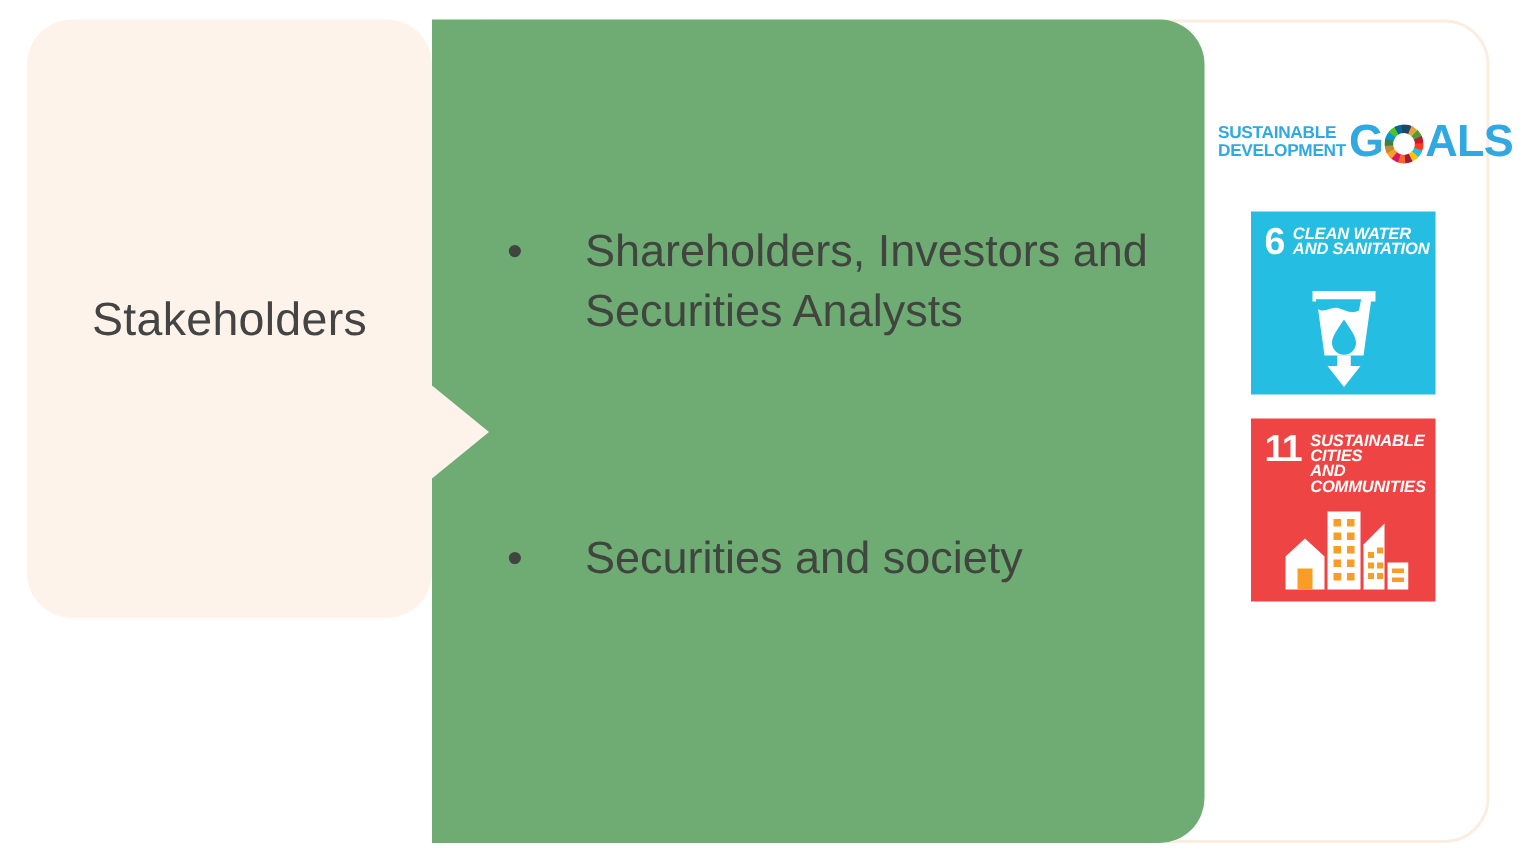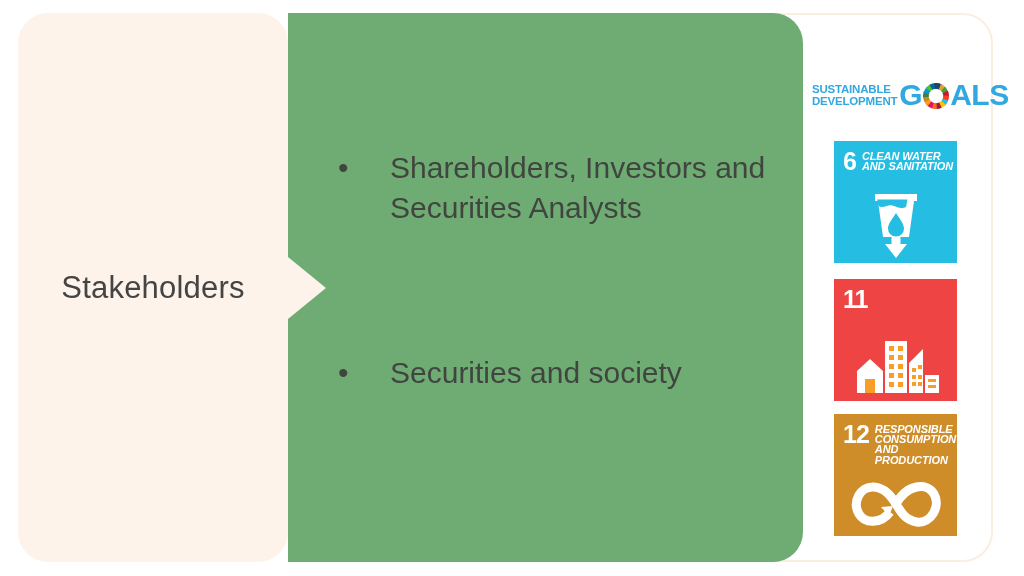--- a/index.html
+++ b/index.html
@@ -34,21 +34,21 @@
     border-radius: 30px;
     background: #ffffff;
   }
 
   
   #label-panel {
     position: absolute;
     left: 18px;
     top: 13px;
     width: 270px;
-    height: 549px;
+    height: 399px;
     background: #FDF3EA;
     border-radius: 30px;
     display: flex;
     align-items: center;
     justify-content: center;
   }
   #label-panel-text {
     font-size: 31px;
     color: #444444;
     letter-spacing: .2px;
@@ -262,20 +262,22 @@
         <path fill="#26BDE2" d="M30 21 c-5 7.5 -8 11.5 -8 15.5 a8 8 0 0 0 16 0 c0 -4 -3 -8 -8 -15.5 z"></path>
         <rect x="25.5" y="45" width="9" height="10" fill="#ffffff"></rect>
         <path fill="#ffffff" d="M19 52 h22 l-11 14 z"></path>
       </svg>
     </div>
   </div>
 
   <div class="sdg-tile" id="sdg-tile-11">
     <div class="sdg-head">
       <span class="sdg-num">11</span>
+      <span class="sdg-title">SUSTAINABLE CITIES
+AND COMMUNITIES</span>
     </div>
     <div class="sdg-art" id="sdg-art-11">
       <svg width="86" height="60" viewBox="0 0 86 60" aria-hidden="true">
 
         <path fill="#ffffff" d="M4 36 L17 24 L30 36 v22 h-26 z"></path>
         <rect x="12" y="44" width="10" height="14" fill="#F99D26"></rect>
 
         <rect x="32" y="6" width="22" height="52" fill="#ffffff"></rect>
         <g fill="#F99D26">
           <rect x="36" y="11" width="5" height="5"></rect>
@@ -302,31 +304,14 @@
 
         <rect x="72" y="40" width="14" height="18" fill="#ffffff"></rect>
         <g fill="#F99D26">
           <rect x="75" y="44" width="8" height="3"></rect>
           <rect x="75" y="50" width="8" height="3"></rect>
         </g>
       </svg>
     </div>
   </div>
 
-  <div class="sdg-tile" id="sdg-tile-12">
-    <div class="sdg-head">
-      <span class="sdg-num">12</span>
-      <span class="sdg-title">RESPONSIBLE
-CONSUMPTION
-AND PRODUCTION</span>
-    </div>
-    <div class="sdg-art" id="sdg-art-12">
-      <svg width="94" height="52" viewBox="0 0 94 52" aria-hidden="true">
-        <g fill="none" stroke="#ffffff" stroke-width="9" stroke-linecap="butt">
-          <path d="M47 26 C 58 6, 78 4, 85 16 C 92 28, 82 46, 68 44 C 56 42, 52 34, 47 26
-                   C 42 18, 36 10, 25 9 C 11 8, 3 24, 10 36 C 16 46, 32 46, 41 34"></path>
-        </g>
-        <path fill="#ffffff" d="M44 28 l-12 1 l8 9 z"></path>
-      </svg>
-    </div>
-  </div>
 
 </div>
 
 </body></html>

